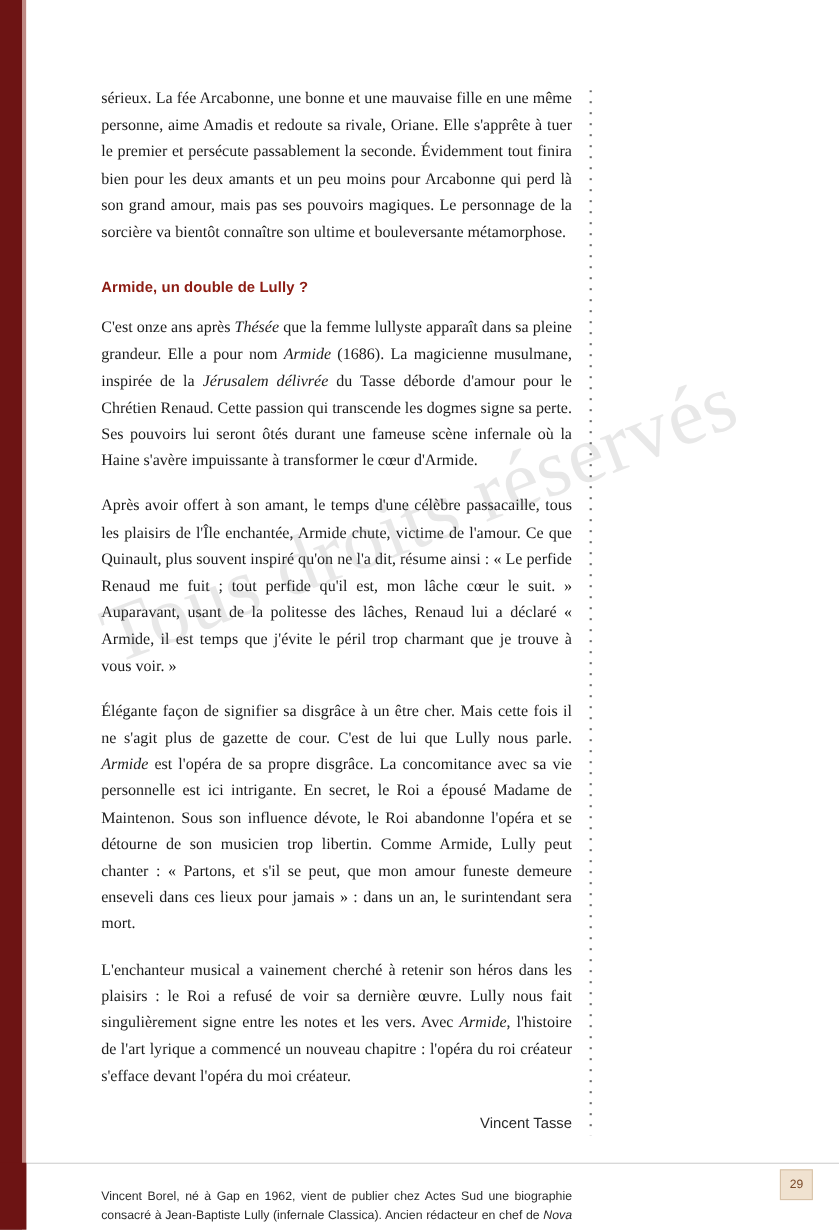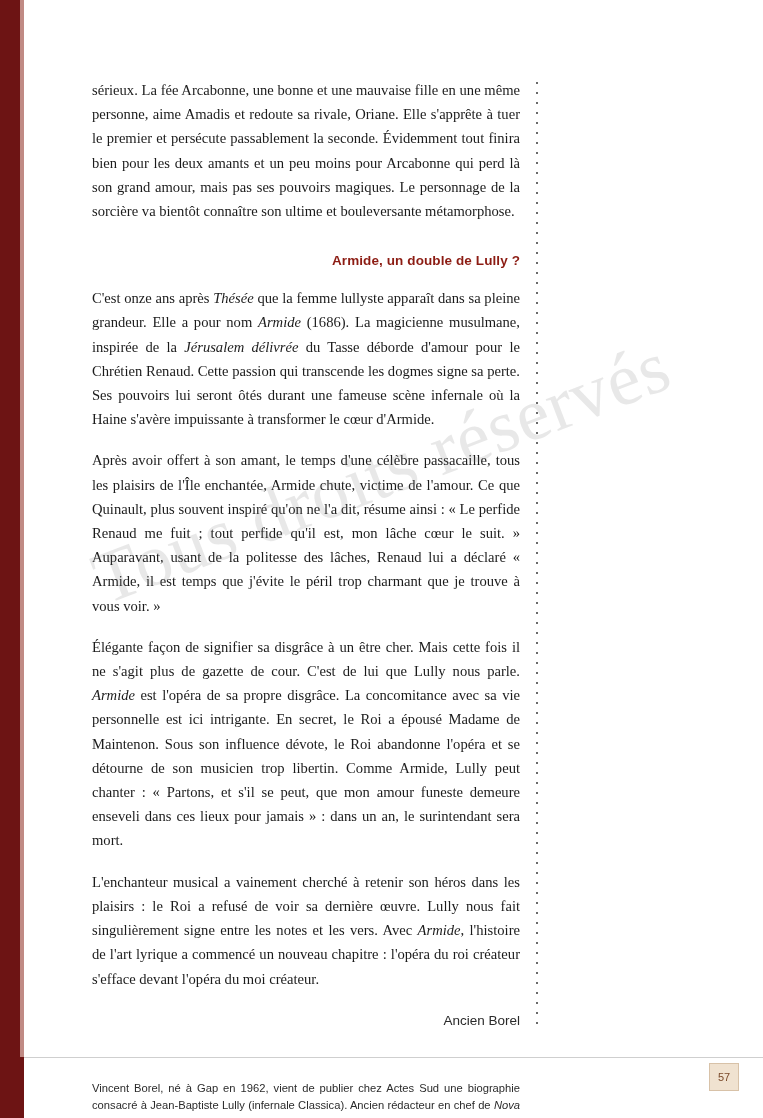--- a/index.html
+++ b/index.html
@@ -110,21 +110,20 @@
   }
   p.body-par:last-child { margin-bottom: 0; }
 
   h2.section-head {
     margin: 30px 0 18px 0;
     font-family: "Liberation Sans", sans-serif;
     font-size: 13.5px;
     font-weight: bold;
     color: #8c1c13;
     letter-spacing: .1px;
-    text-align: right;
   }
 
   .signature {
     margin-top: 22px;
     text-align: right;
     font-family: "Liberation Sans", sans-serif;
     font-size: 13.5px;
     color: #2a2a2a;
   }
 
@@ -174,24 +173,24 @@
     <h2 class="section-head">Armide, un double de Lully ?</h2>
 
     <p class="body-par"><span>C'est onze ans après </span><i>Thésée</i><span> que la femme lullyste apparaît dans sa pleine grandeur. Elle a pour nom </span><i>Armide</i><span> (1686). La magicienne musulmane, inspirée de la </span><i>Jérusalem délivrée</i><span> du Tasse déborde d'amour pour le Chrétien Renaud. Cette passion qui transcende les dogmes signe sa perte. Ses pouvoirs lui seront ôtés durant une fameuse scène infernale où la Haine s'avère impuissante à transformer le cœur d'Armide.</span></p>
 
     <p class="body-par">Après avoir offert à son amant, le temps d'une célèbre passacaille, tous les plaisirs de l'Île enchantée, Armide chute, victime de l'amour. Ce que Quinault, plus souvent inspiré qu'on ne l'a dit, résume ainsi : « Le perfide Renaud me fuit ; tout perfide qu'il est, mon lâche cœur le suit. » Auparavant, usant de la politesse des lâches, Renaud lui a déclaré « Armide, il est temps que j'évite le péril trop charmant que je trouve à vous voir. »</p>
 
     <p class="body-par"><span>Élégante façon de signifier sa disgrâce à un être cher. Mais cette fois il ne s'agit plus de gazette de cour. C'est de lui que Lully nous parle. </span><i>Armide</i><span> est l'opéra de sa propre disgrâce. La concomitance avec sa vie personnelle est ici intrigante. En secret, le Roi a épousé Madame de Maintenon. Sous son influence dévote, le Roi abandonne l'opéra et se détourne de son musicien trop libertin. Comme Armide, Lully peut chanter : « Partons, et s'il se peut, que mon amour funeste demeure enseveli dans ces lieux pour jamais » : dans un an, le surintendant sera mort.</span></p>
 
     <p class="body-par"><span>L'enchanteur musical a vainement cherché à retenir son héros dans les plaisirs : le Roi a refusé de voir sa dernière œuvre. Lully nous fait singulièrement signe entre les notes et les vers. Avec </span><i>Armide</i><span>, l'histoire de l'art lyrique a commencé un nouveau chapitre : l'opéra du roi créateur s'efface devant l'opéra du moi créateur.</span></p>
 
-    <div class="signature">Ancien Borel</div>
+    <div class="signature">Vincent Tasse</div>
 
     <div class="bio"><span>Vincent Borel, né à Gap en 1962, vient de publier chez Actes Sud une biographie consacré à Jean-Baptiste Lully (infernale Classica). Ancien rédacteur en chef de </span><i>Nova Mag</i><span>, il est aujourd'hui chroniqueur sur France Musique et collabore à </span><i>Classica-Répertoire</i></div>
 
   </div>
 </div>
 
 <div class="watermark">Tous droits réservés</div>
 
 <div class="footer-rule"></div>
 <div class="footer-left-block"></div>
-<div class="page-number-box">57</div>
+<div class="page-number-box">29</div>
 
 </body></html>

